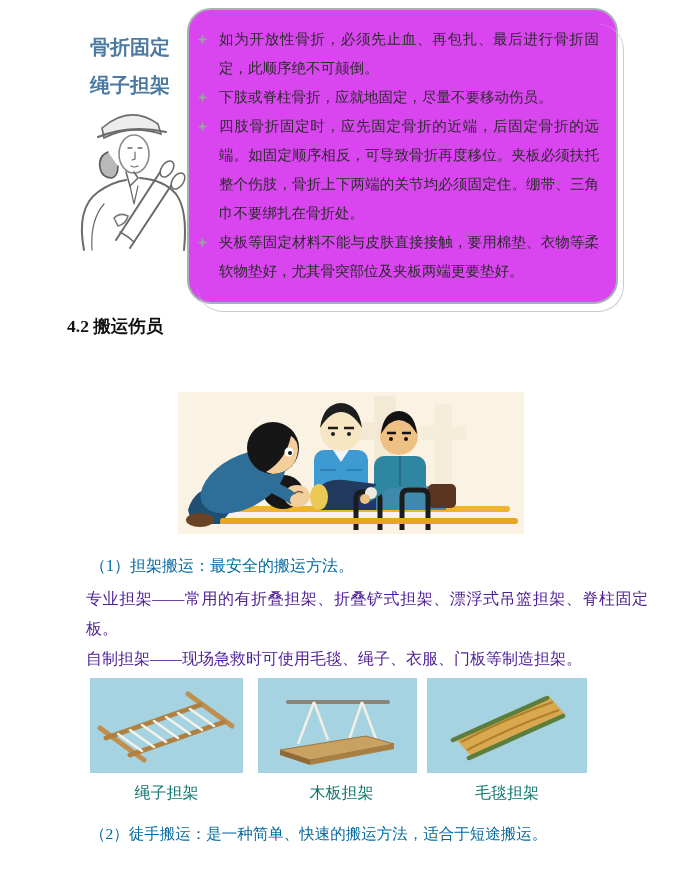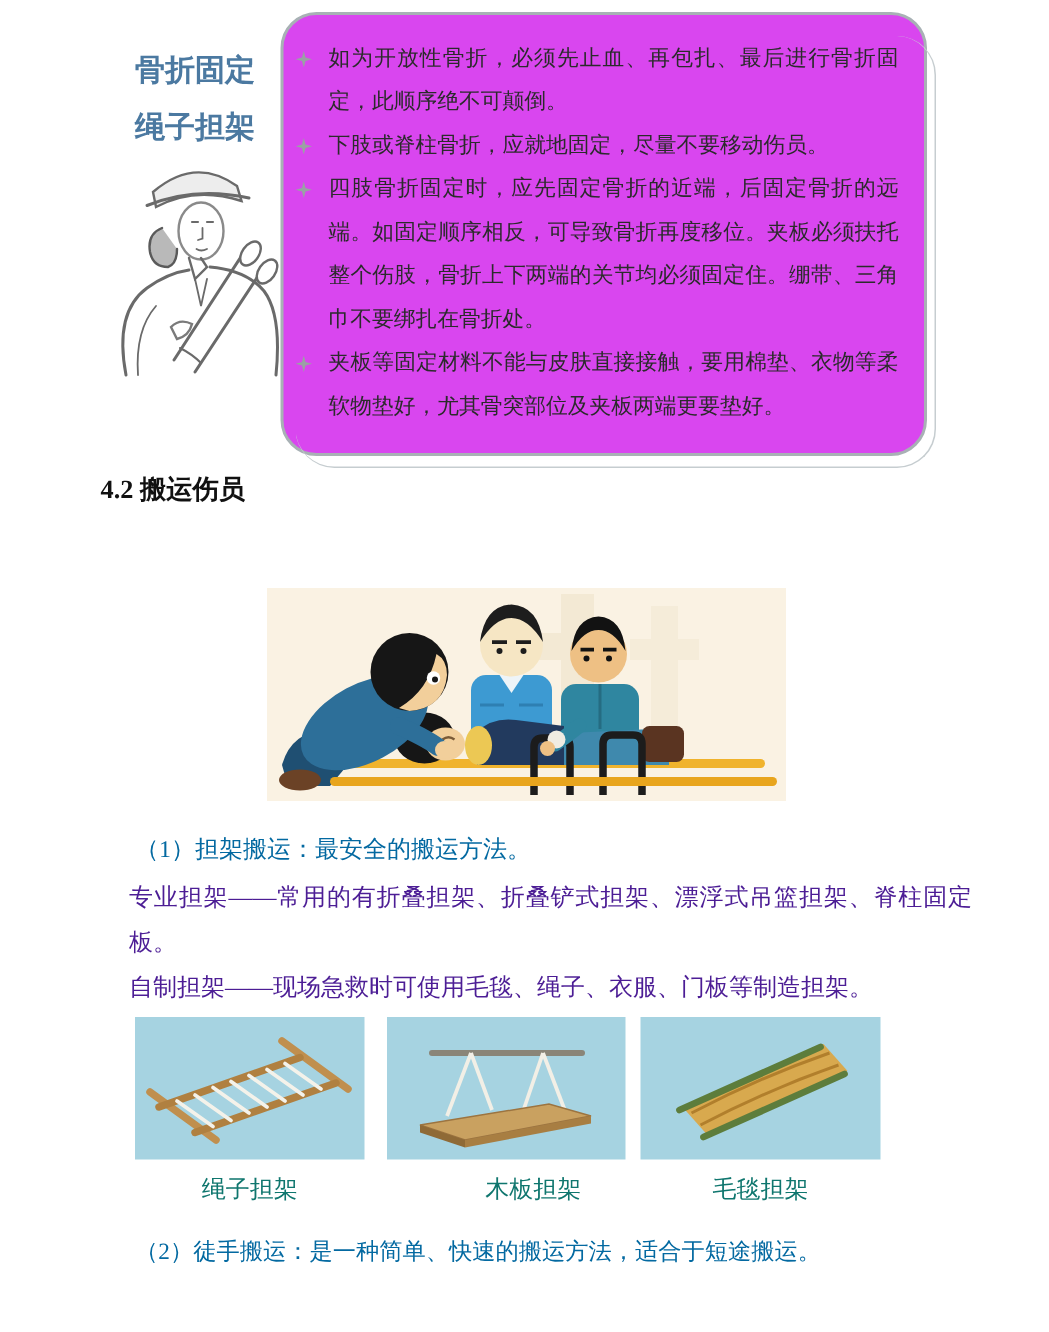--- a/index.html
+++ b/index.html
@@ -237,18 +237,18 @@
       <g stroke="#b17f2c" stroke-width="2" fill="none">
         <path d="M34,64 Q80,40 126,24"></path>
         <path d="M40,72 Q86,48 132,32"></path>
       </g>
       <line x1="26" y1="62" x2="120" y2="20" stroke="#5d7d3c" stroke-width="4.5" stroke-linecap="round"></line>
       <line x1="42" y1="80" x2="136" y2="38" stroke="#5d7d3c" stroke-width="4.5" stroke-linecap="round"></line>
     </svg>
   </div>
 
   <p class="card-label" style="left:90px;width:153px;">绳子担架</p>
-  <p class="card-label" style="left:276px;width:159px;">木板担架</p>
+  <p class="card-label" style="left:262px;width:159px;">木板担架</p>
   <p class="card-label" style="left:427px;width:160px;">毛毯担架</p>
 
   <p class="item-line" style="top:824px;font-size:15.5px;">（2）徒手搬运：是一种简单、快速的搬运方法，适合于短途搬运。</p>
 
 </div>
 
 </body></html>

